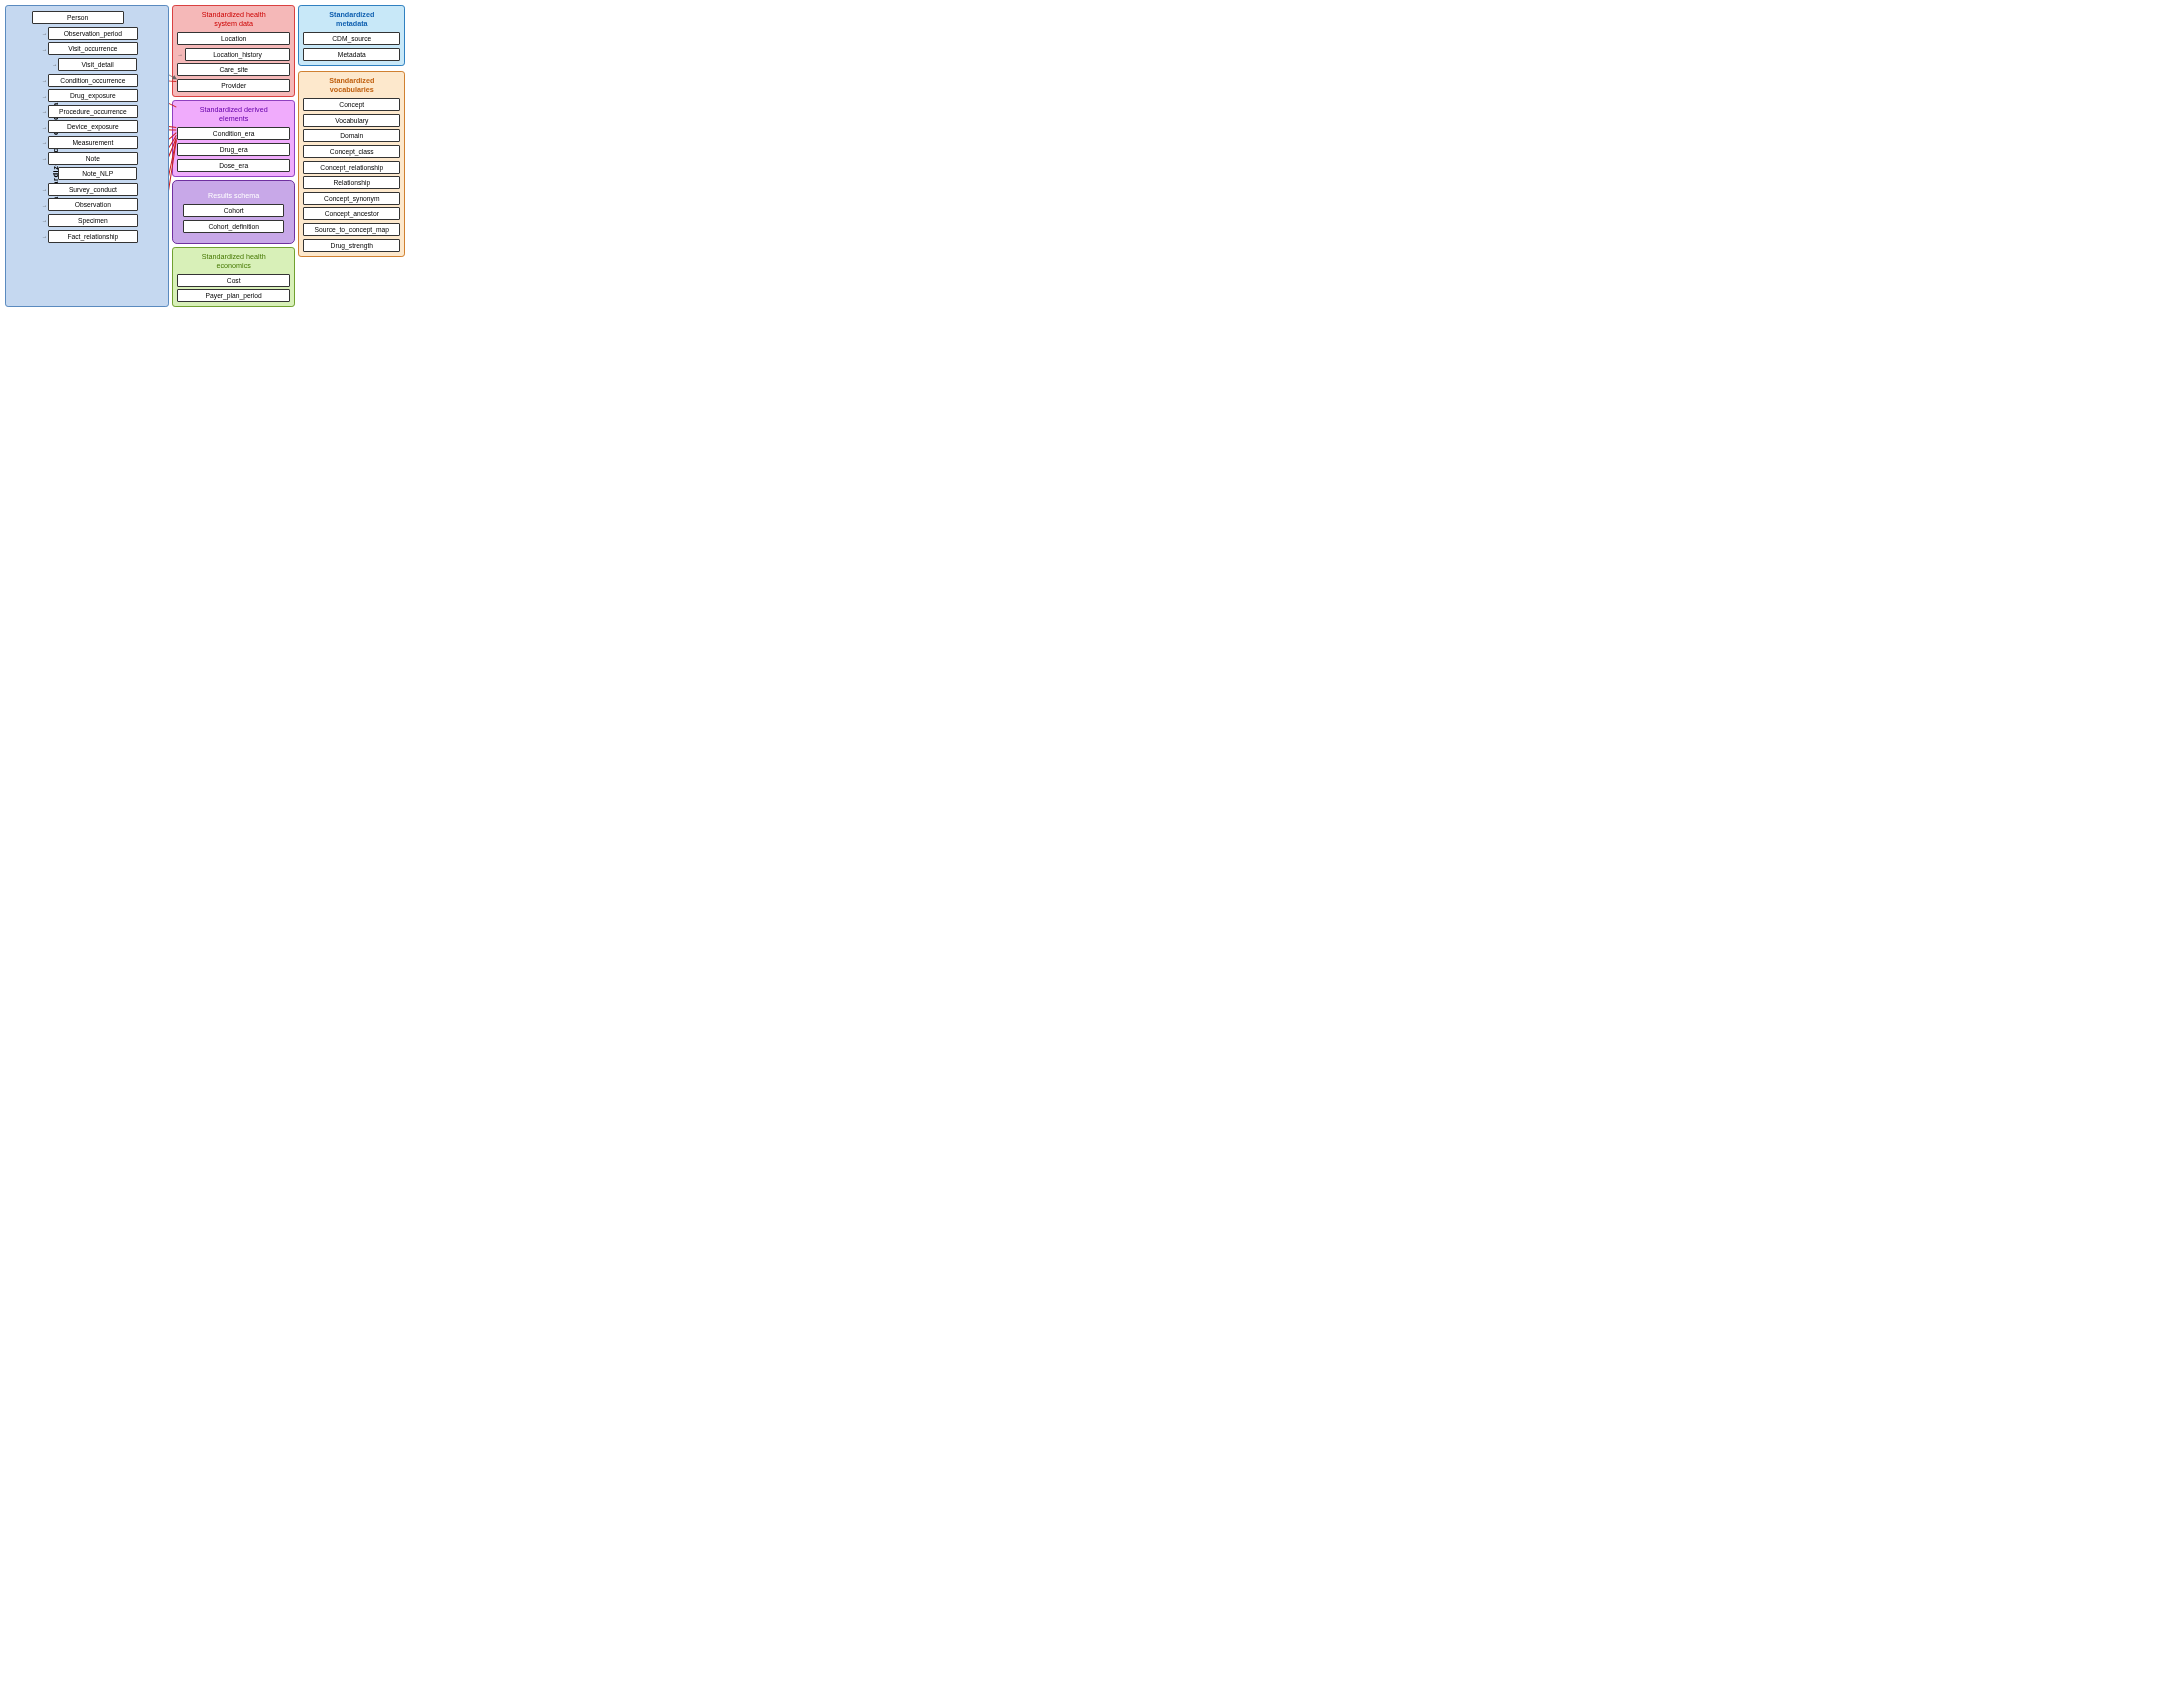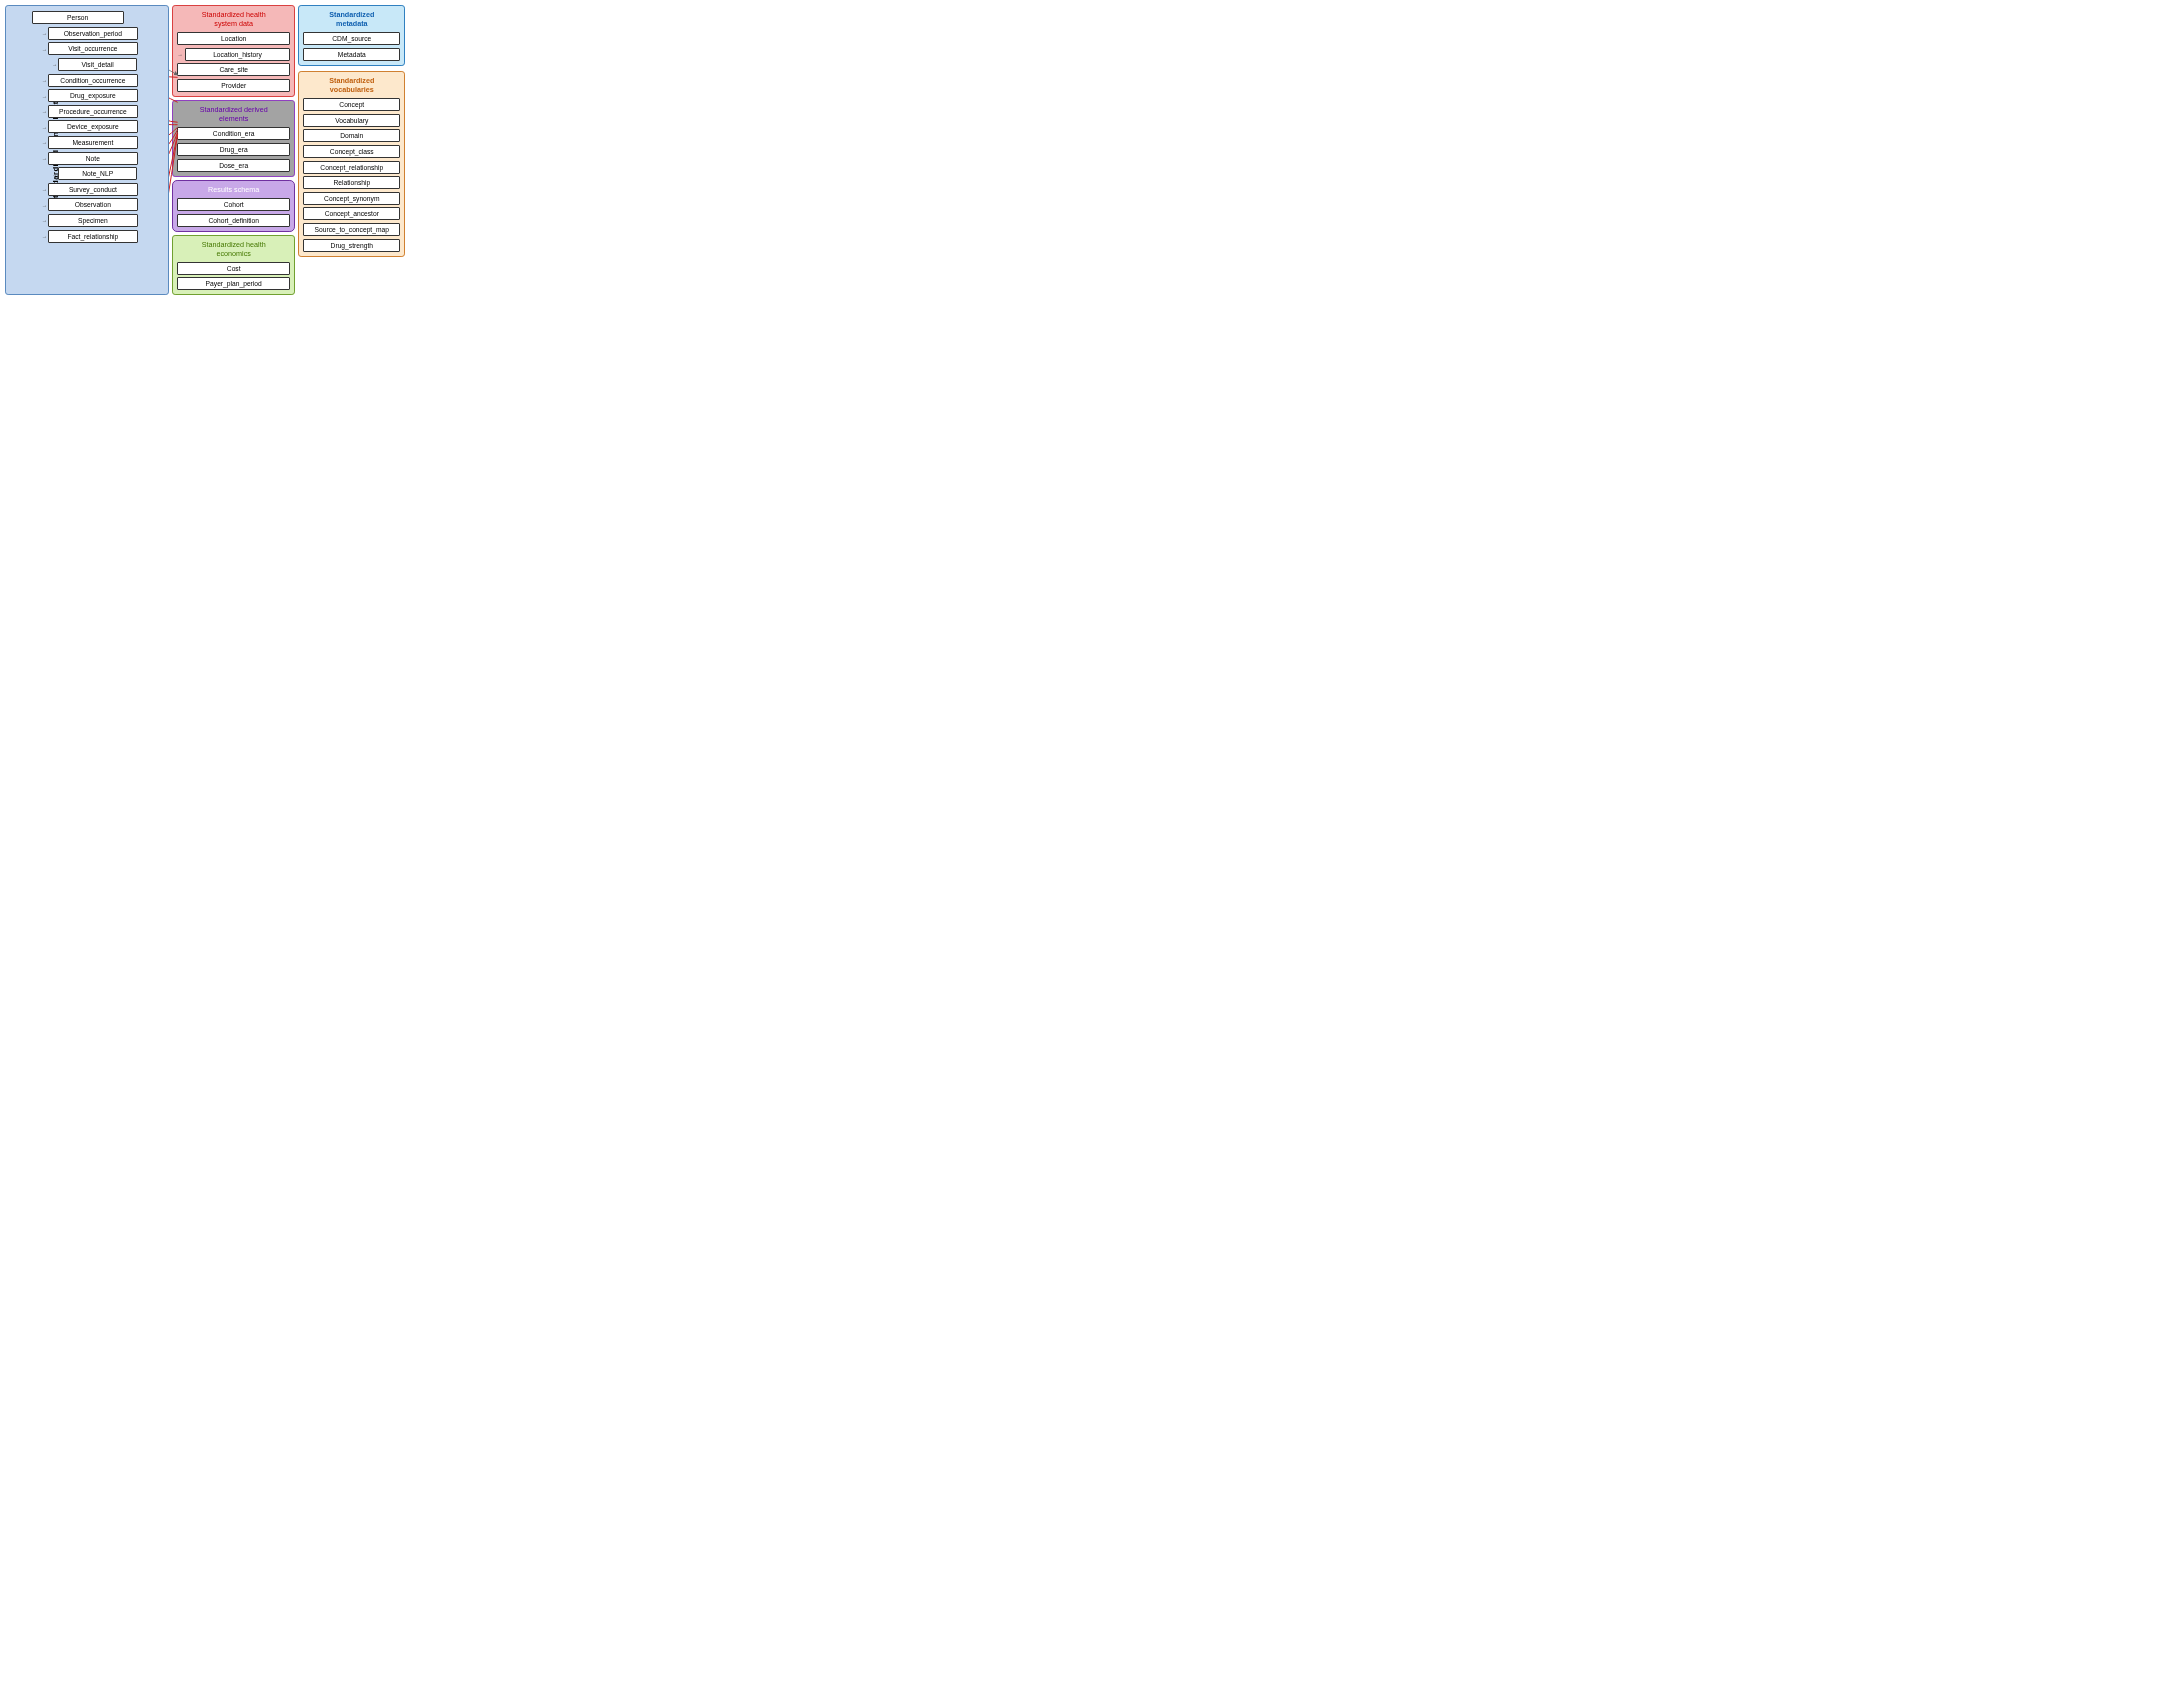--- a/index.html
+++ b/index.html
@@ -68,31 +68,31 @@
     }
 
     .panel-health-system {
       background: #f5b8b8;
       border: 1.5px solid #d94040;
       border-radius: 3.1px;
       padding: 4.1px;
     }
 
     .panel-derived {
-      background: #a3a3a3;
+      background: #f0abfc;
       border: 1.5px solid #9040c0;
       border-radius: 3.1px;
       padding: 4.1px;
     }
 
     .panel-results {
       background: #c8a8e8;
       border: 1.5px solid #7030a0;
       border-radius: 5.1px;
-      padding: 4px;
+      padding: 10px;
     }
 
     .panel-economics {
       background: #d8f0b8;
       border: 1.5px solid #70a030;
       border-radius: 3.1px;
       padding: 4.1px;
     }
 
     .panel-title {

